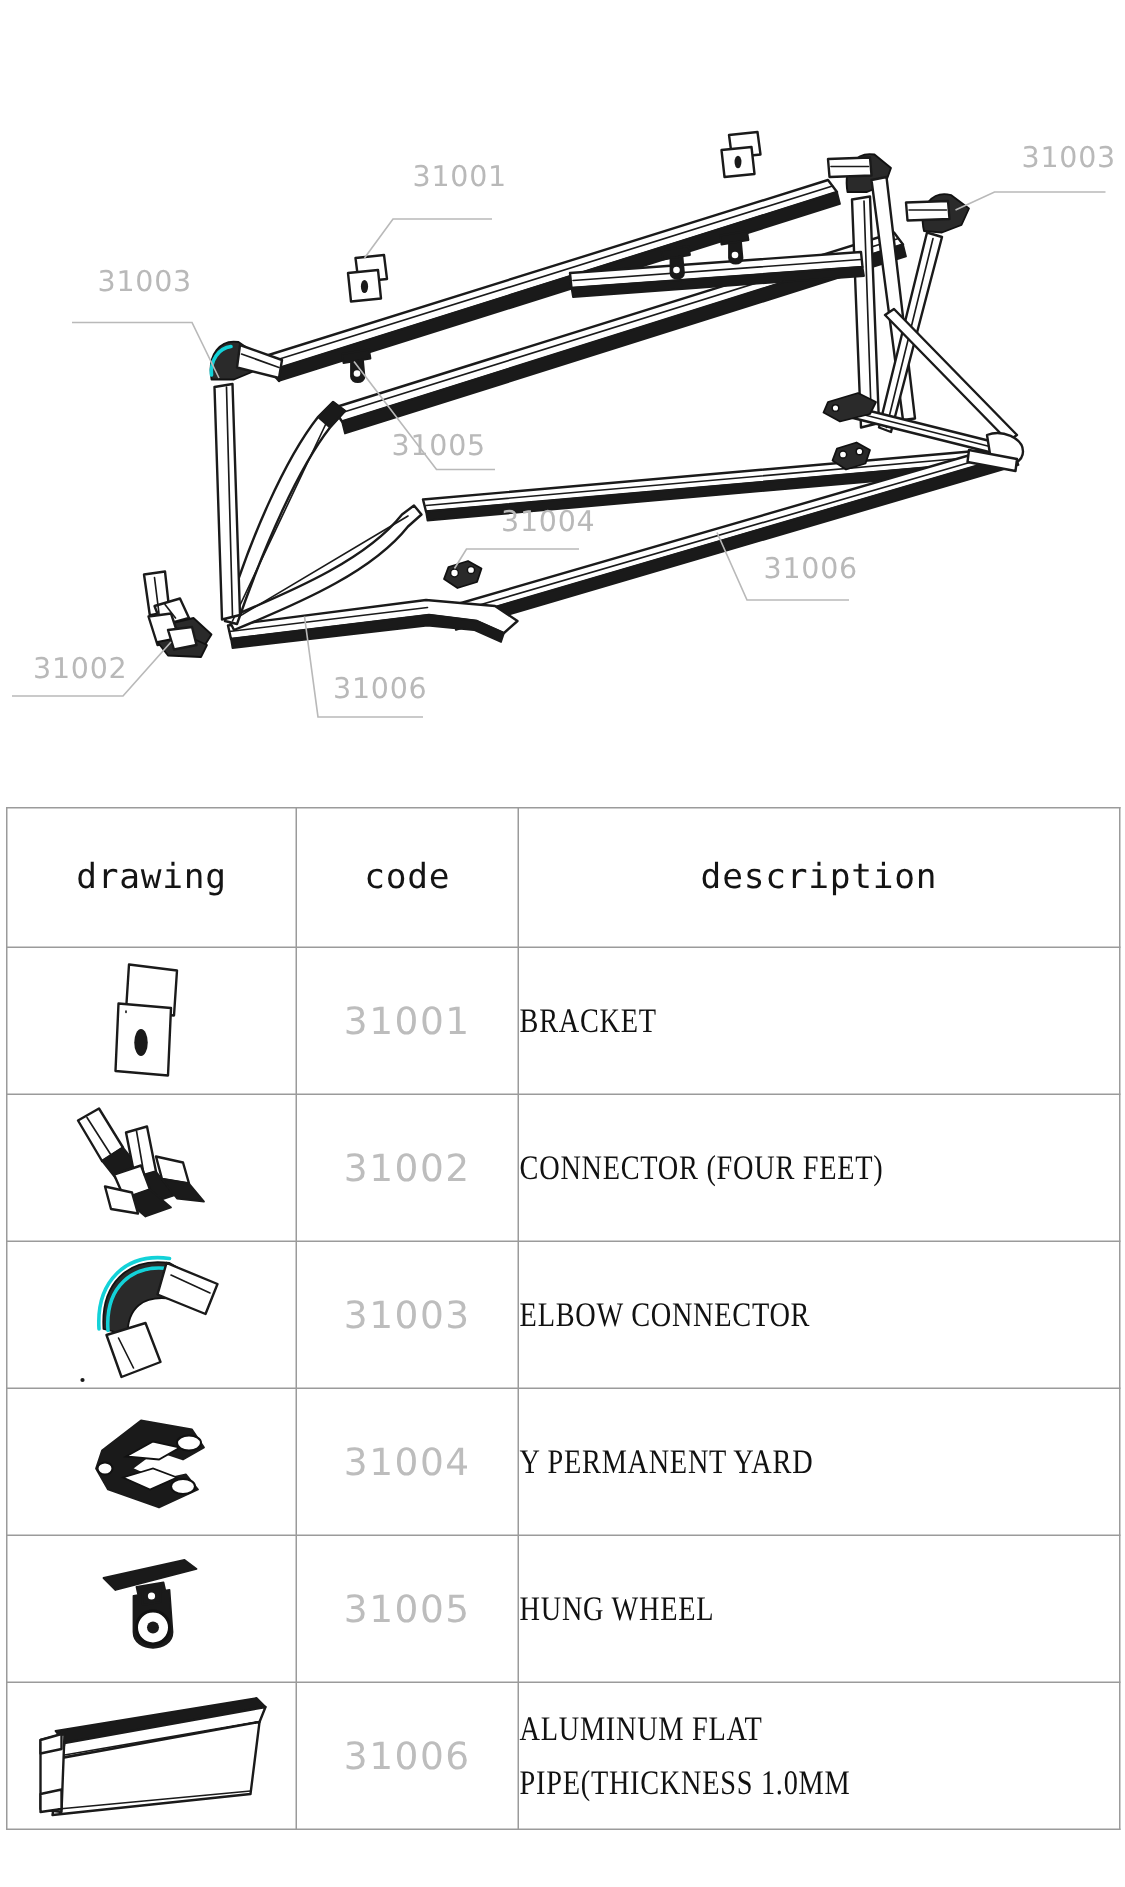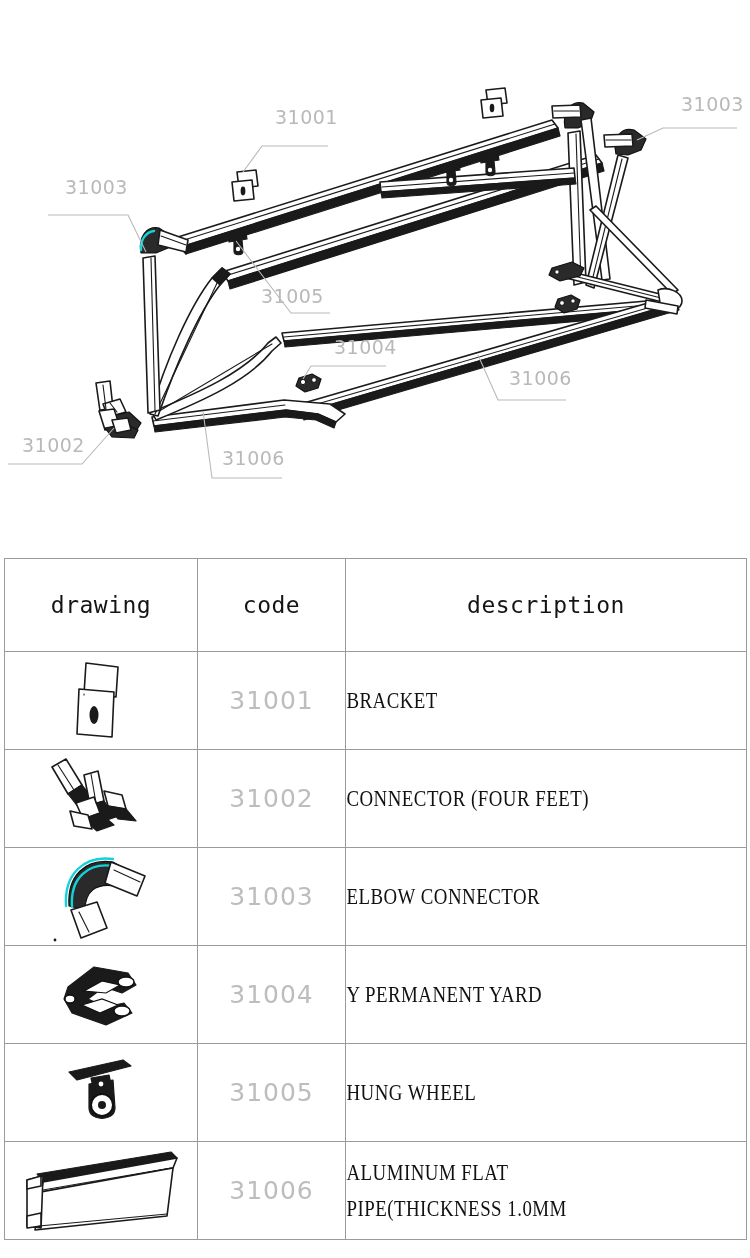--- a/index.html
+++ b/index.html
@@ -47,21 +47,21 @@
   .pt-outline { fill: #ffffff; stroke: #1a1a1a; stroke-width: 1.6; stroke-linejoin: round; stroke-linecap: round; }
   .pt-thin    { fill: none;    stroke: #1a1a1a; stroke-width: 1.1; stroke-linecap: round; }
   .pt-solid   { fill: #1a1a1a; stroke: #1a1a1a; stroke-width: 1.2; stroke-linejoin: round; }
   .pt-dark    { fill: #2a2a2a; stroke: #111111; stroke-width: 1.2; stroke-linejoin: round; }
   .pt-accent  { fill: none; stroke: #13d2d8; stroke-width: 2.4; stroke-linecap: round; }
 
   
   #parts-table {
     position: absolute;
     left: 4px;
-    top: 558px;
+    top: 538px;
     width: 741px;
     border-collapse: collapse;
     table-layout: fixed;
     border-radius: 14px;
   }
   #parts-table td, #parts-table th {
     border: 1px solid #9b9b9b;
     padding: 0;
     vertical-align: middle;
   }

